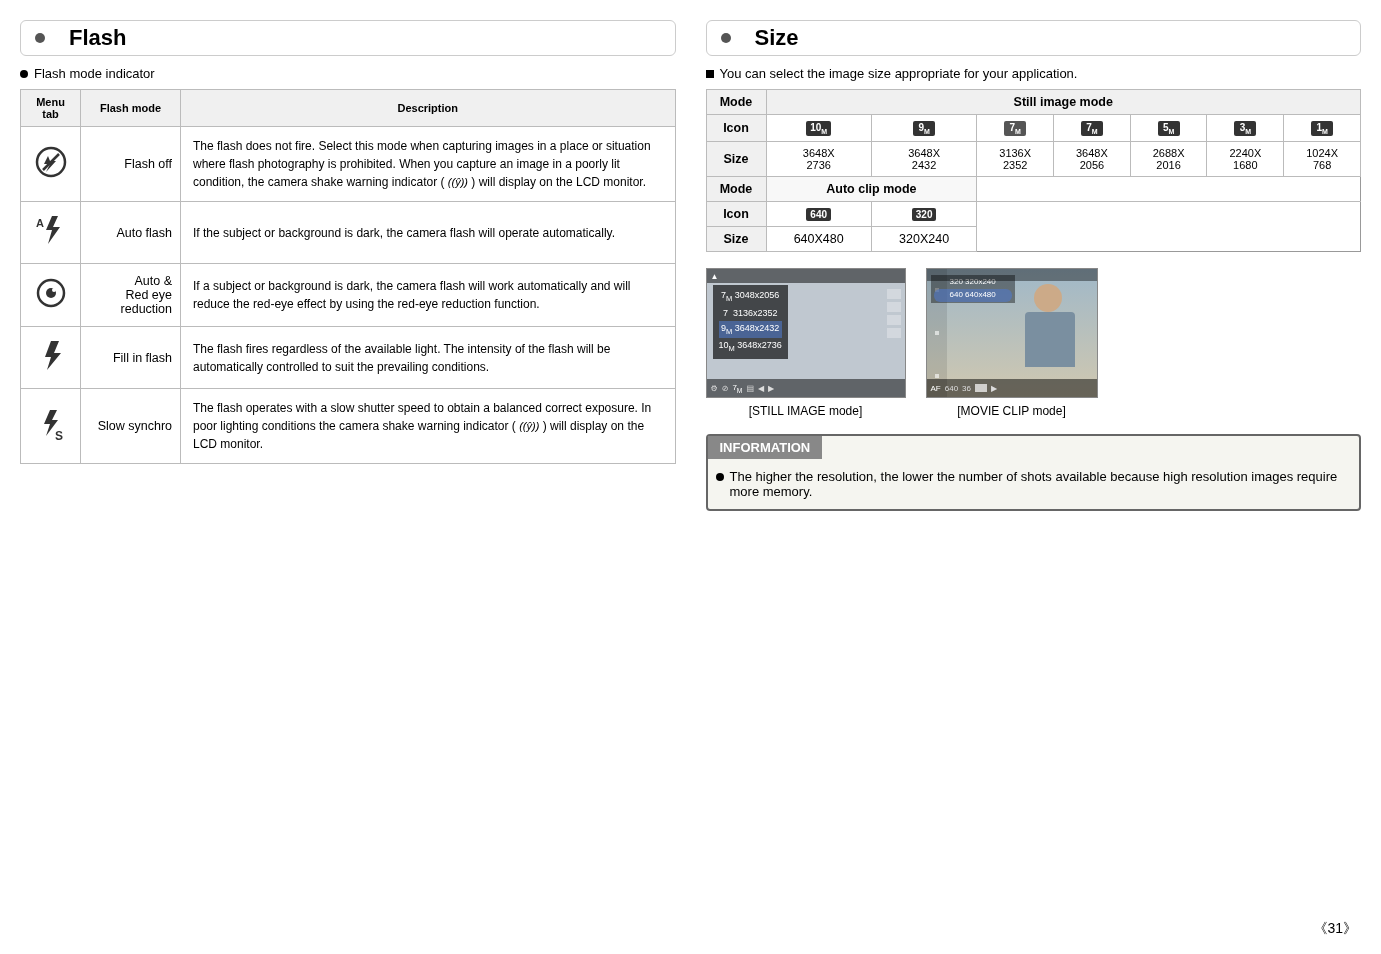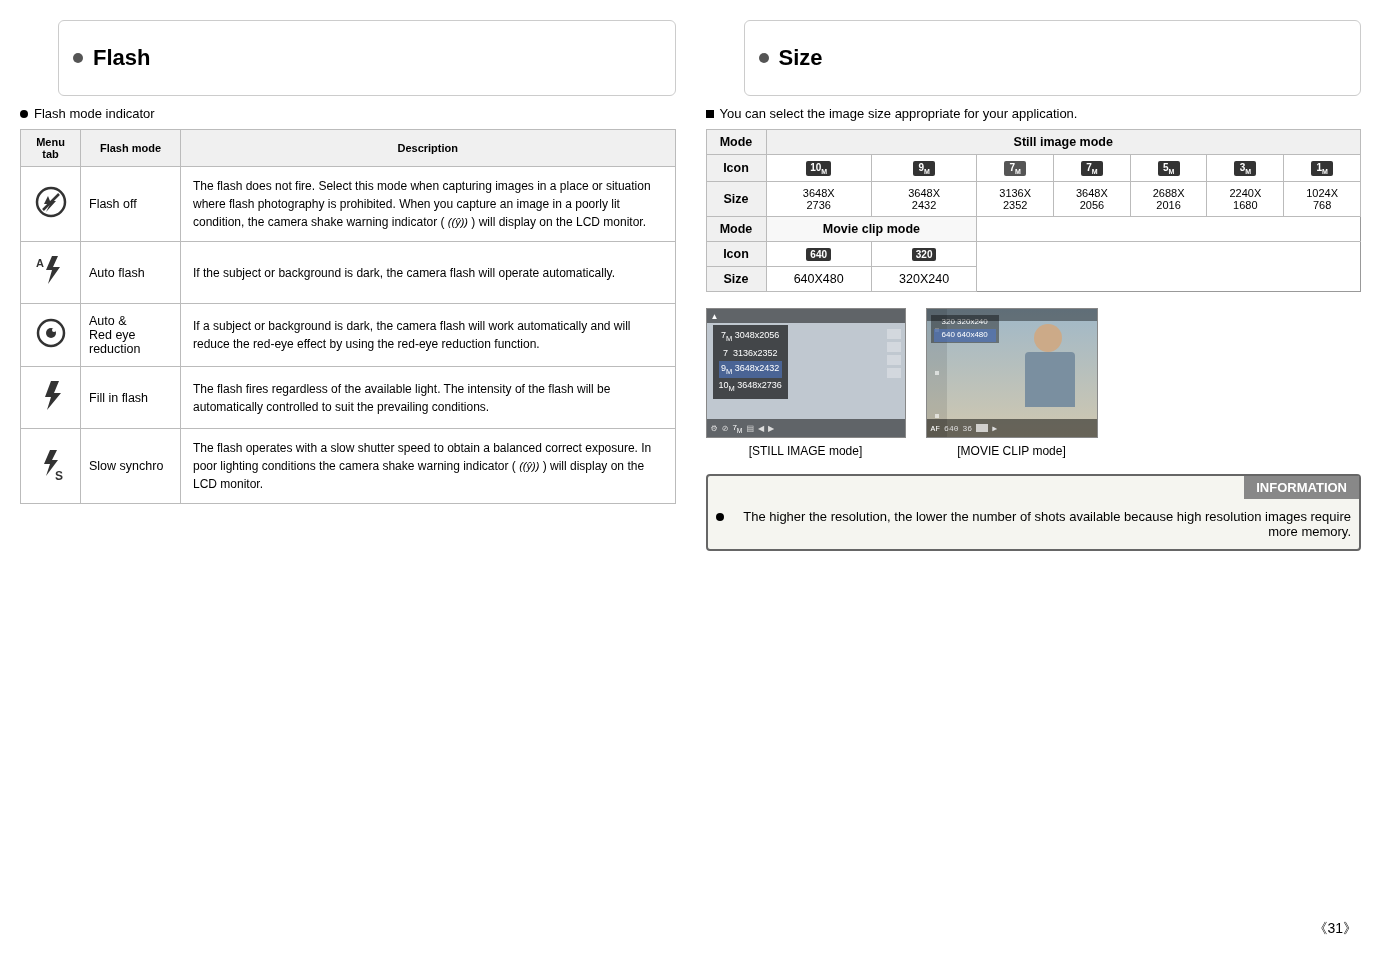--- a/index.html
+++ b/index.html
@@ -21,27 +21,26 @@
       flex: 1;
       min-width: 0;
     }
     .right-col {
       flex: 1;
       min-width: 0;
     }
     .section-header {
       display: flex;
       align-items: center;
-      gap: 10px;
+      gap: 24px;
       margin-bottom: 10px;
       border: 1.5px solid #ccc;
       border-radius: 6px;
-      padding: 24px 14px;
+      padding: 4px 14px;
       background: #fff;
-      margin-left: 38px;
     }
     .section-dot {
       width: 10px;
       height: 10px;
       border-radius: 50%;
       background: #555;
       display: inline-block;
       flex-shrink: 0;
     }
     .section-title {
@@ -87,21 +86,21 @@
       background: #f0f0f0;
       font-weight: bold;
       text-align: center;
     }
     .flash-table td.icon-cell {
       text-align: center;
       font-size: 20px;
       width: 60px;
     }
     .flash-table td.mode-cell {
-      text-align: left;
+      text-align: right;
       width: 100px;
       font-size: 12.5px;
     }
     .flash-table td.desc-cell {
       font-size: 12px;
       line-height: 1.5;
       padding-left: 12px;
     }
     .flash-table tr td {
       padding: 10px 8px;
@@ -143,21 +142,20 @@
     .preview-caption {
       font-size: 12px;
       margin-top: 6px;
     }
     
     .info-box {
       border: 2px solid #666;
       border-radius: 4px;
       margin-top: 16px;
       background: #f5f5f0;
-      text-align: right;
     }
     .info-box-header {
       background: #888;
       color: #fff;
       font-weight: bold;
       padding: 4px 12px;
       font-size: 13px;
       display: inline-block;
       margin: 0;
     }
@@ -216,21 +214,20 @@
       bottom: 0;
       left: 0; right: 0;
       height: 18px;
       background: rgba(0,0,0,0.5);
       display: flex;
       align-items: center;
       padding: 0 4px;
       gap: 4px;
       color: #fff;
       font-size: 8px;
-      font-family: Liberation Mono, monospace;
     }
     .movie-screen .size-labels {
       position: absolute;
       left: 4px;
       top: 6px;
       color: #fff;
       font-size: 8px;
       line-height: 1.6;
       background: rgba(0,0,0,0.4);
       padding: 1px 3px;
@@ -371,21 +368,21 @@
           <td style="font-size:11px;">3648X<br>2736</td>
           <td style="font-size:11px;">3648X<br>2432</td>
           <td style="font-size:11px;">3136X<br>2352</td>
           <td style="font-size:11px;">3648X<br>2056</td>
           <td style="font-size:11px;">2688X<br>2016</td>
           <td style="font-size:11px;">2240X<br>1680</td>
           <td style="font-size:11px;">1024X<br>768</td>
         </tr>
         <tr>
           <td style="font-weight:bold; background:#f0f0f0;">Mode</td>
-          <td colspan="2" style="font-weight:bold; background:#f8f8f8; text-align:center;">Movie clip mode</td>
+          <td colspan="2" style="font-weight:bold; background:#f8f8f8; text-align:center;">Auto clip mode</td>
           <td colspan="5" style="border-left:none; border-top:none; border-right:none;"></td>
         </tr>
         <tr>
           <td style="font-weight:bold; background:#f0f0f0;">Icon</td>
           <td><span class="icon-badge">640</span></td>
           <td><span class="icon-badge">320</span></td>
           <td colspan="5" style="border:none;"></td>
         </tr>
         <tr>
           <td style="font-weight:bold; background:#f0f0f0;">Size</td>
@@ -441,21 +438,21 @@
           <div style="position:absolute;right:22px;top:43px;width:50px;height:55px;background:#7a8fa0;border-radius:4px 4px 0 0;"></div>
 
           <div style="position:absolute;left:0;top:0;bottom:0;width:20px;display:flex;flex-direction:column;justify-content:space-around;align-items:center;background:rgba(0,0,0,0.1);">
             <div style="width:4px;height:4px;background:#fff;opacity:0.6;"></div>
             <div style="width:4px;height:4px;background:#fff;opacity:0.6;"></div>
             <div style="width:4px;height:4px;background:#fff;opacity:0.6;"></div>
           </div>
 
           <div class="size-labels">
             <div>320 320x240</div>
-            <div style="background:rgba(80,120,200,0.6);padding:0 8px;">640 640x480</div>
+            <div style="background:rgba(80,120,200,0.6);padding:0 16px;border-radius:6px;">640 640x480</div>
           </div>
 
           <div style="position:absolute;top:0;left:0;right:0;height:12px;background:rgba(0,0,0,0.4);"></div>
 
           <div class="bottom-bar">
             <span style="color:#fff;font-size:8px;">AF</span>
             <span style="color:#ddd;font-size:8px;">640</span>
             <span style="color:#ddd;font-size:8px;">36</span>
             <div class="bottom-bar-icon"></div>
             <span style="color:#ddd;font-size:8px;">▶</span>

